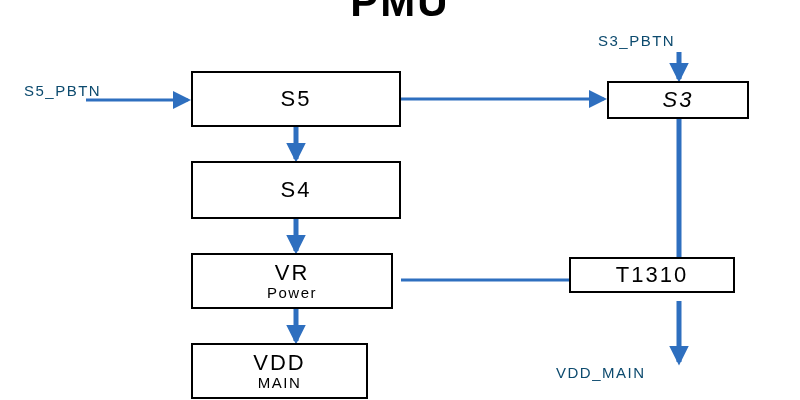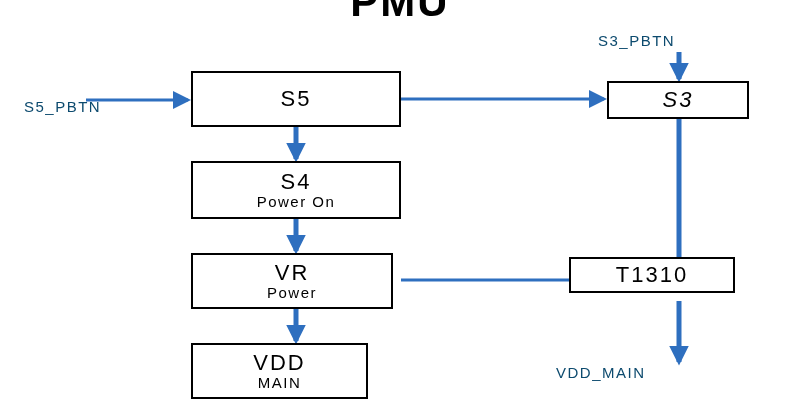--- a/index.html
+++ b/index.html
@@ -29,31 +29,30 @@
   <line x1="296" y1="127" x2="296" y2="159" stroke="#2e6fbf" stroke-width="5" marker-end="url(#ahb)"></line>
   <line x1="296" y1="219" x2="296" y2="251" stroke="#2e6fbf" stroke-width="5" marker-end="url(#ahb)"></line>
   <line x1="296" y1="309" x2="296" y2="341" stroke="#2e6fbf" stroke-width="5" marker-end="url(#ahb)"></line>
   <line x1="401" y1="99" x2="604" y2="99" stroke="#2e6fbf" stroke-width="3" marker-end="url(#ah)"></line>
   <line x1="401" y1="280" x2="592" y2="280" stroke="#2e6fbf" stroke-width="3" marker-end="url(#ah)"></line>
   <line x1="679" y1="52" x2="679" y2="79" stroke="#2e6fbf" stroke-width="5" marker-end="url(#ahb)"></line>
   <line x1="679" y1="119" x2="679" y2="258" stroke="#2e6fbf" stroke-width="5"></line>
   <line x1="679" y1="301" x2="679" y2="362" stroke="#2e6fbf" stroke-width="5" marker-end="url(#ahb)"></line>
 </svg>
 
-<div class="lbl" style="left:24px; top:98px;">S5_PBTN</div>
+<div class="lbl" style="left:24px; top:82px;">S5_PBTN</div>
 <div class="lbl" style="left:598px; top:32px;">S3_PBTN</div>
 <div class="lbl" style="left:556px; top:364px;">VDD_MAIN</div>
 
 <div class="box" style="left:191px; top:71px; width:210px; height:56px;">
   <div class="main">S5</div>
 </div>
 
 <div class="box" style="left:191px; top:161px; width:210px; height:58px;">
   <div class="main">S4</div>
-  <div class="sub">Power On</div>
 </div>
 
 <div class="box" style="left:191px; top:253px; width:202px; height:56px;">
   <div class="main">VR</div>
   <div class="sub">Power</div>
 </div>
 
 <div class="box" style="left:191px; top:343px; width:177px; height:56px;">
   <div class="main">VDD</div>
   <div class="sub">MAIN</div>

